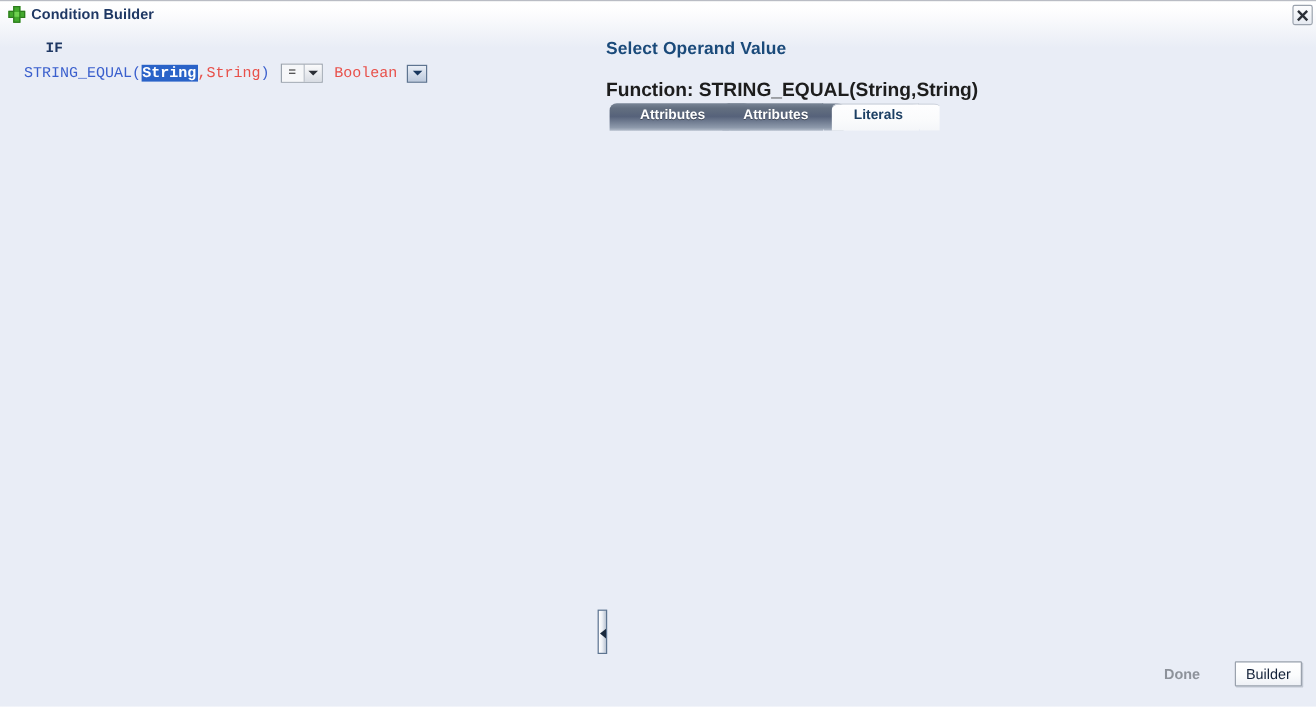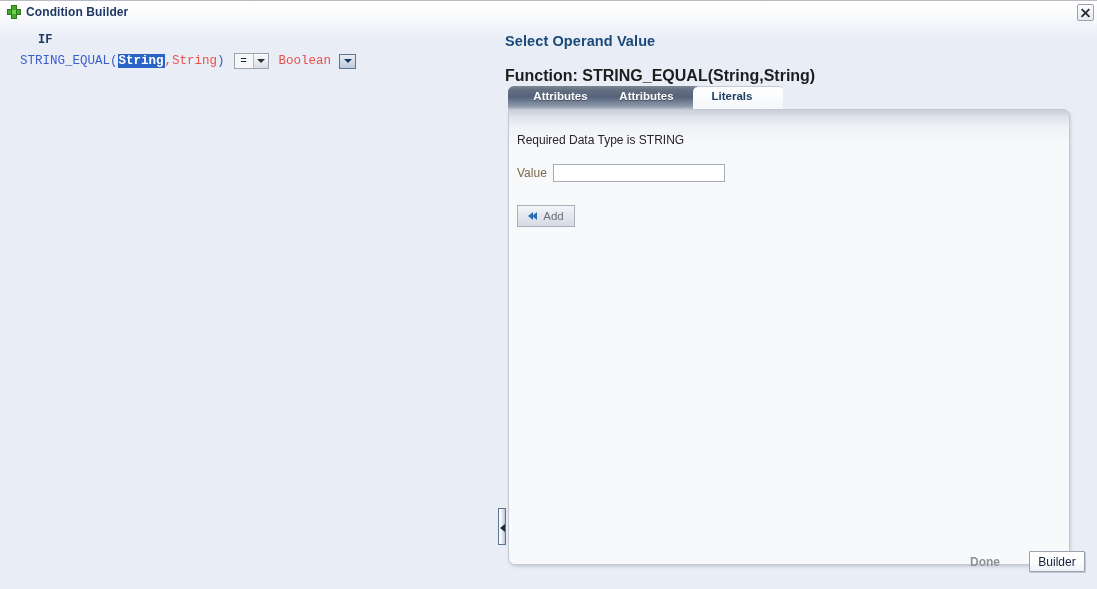--- a/index.html
+++ b/index.html
@@ -512,34 +512,20 @@
         <div class="tab-shape">
           <div class="tab-body"></div>
           <div class="tab-slant">
               <div class="sk"></div>
             </div>
         </div>
         <div class="tab-label">Literals</div>
       </div>
     </div>
 
-    <div id="content-panel">
-      <div id="required-type-text">Required Data Type is STRING</div>
-      <div id="value-row">
-        <span id="value-label">Value</span>
-        <input id="value-input" type="text" autofocus="" placeholder="" style="">
-      </div>
-      <div id="add-button">
-        <span class="chev">
-            <span class="c1"></span>
-            <span class="c2"></span>
-          </span>
-        <span class="add-label">Add</span>
-      </div>
-    </div>
 
     <div id="footer">
       <div class="footer-btn" id="done-button">Done</div>
       <div class="footer-btn" id="cancel-button">Builder</div>
     </div>
   </div>
 
 </div>
 
 </body></html>

